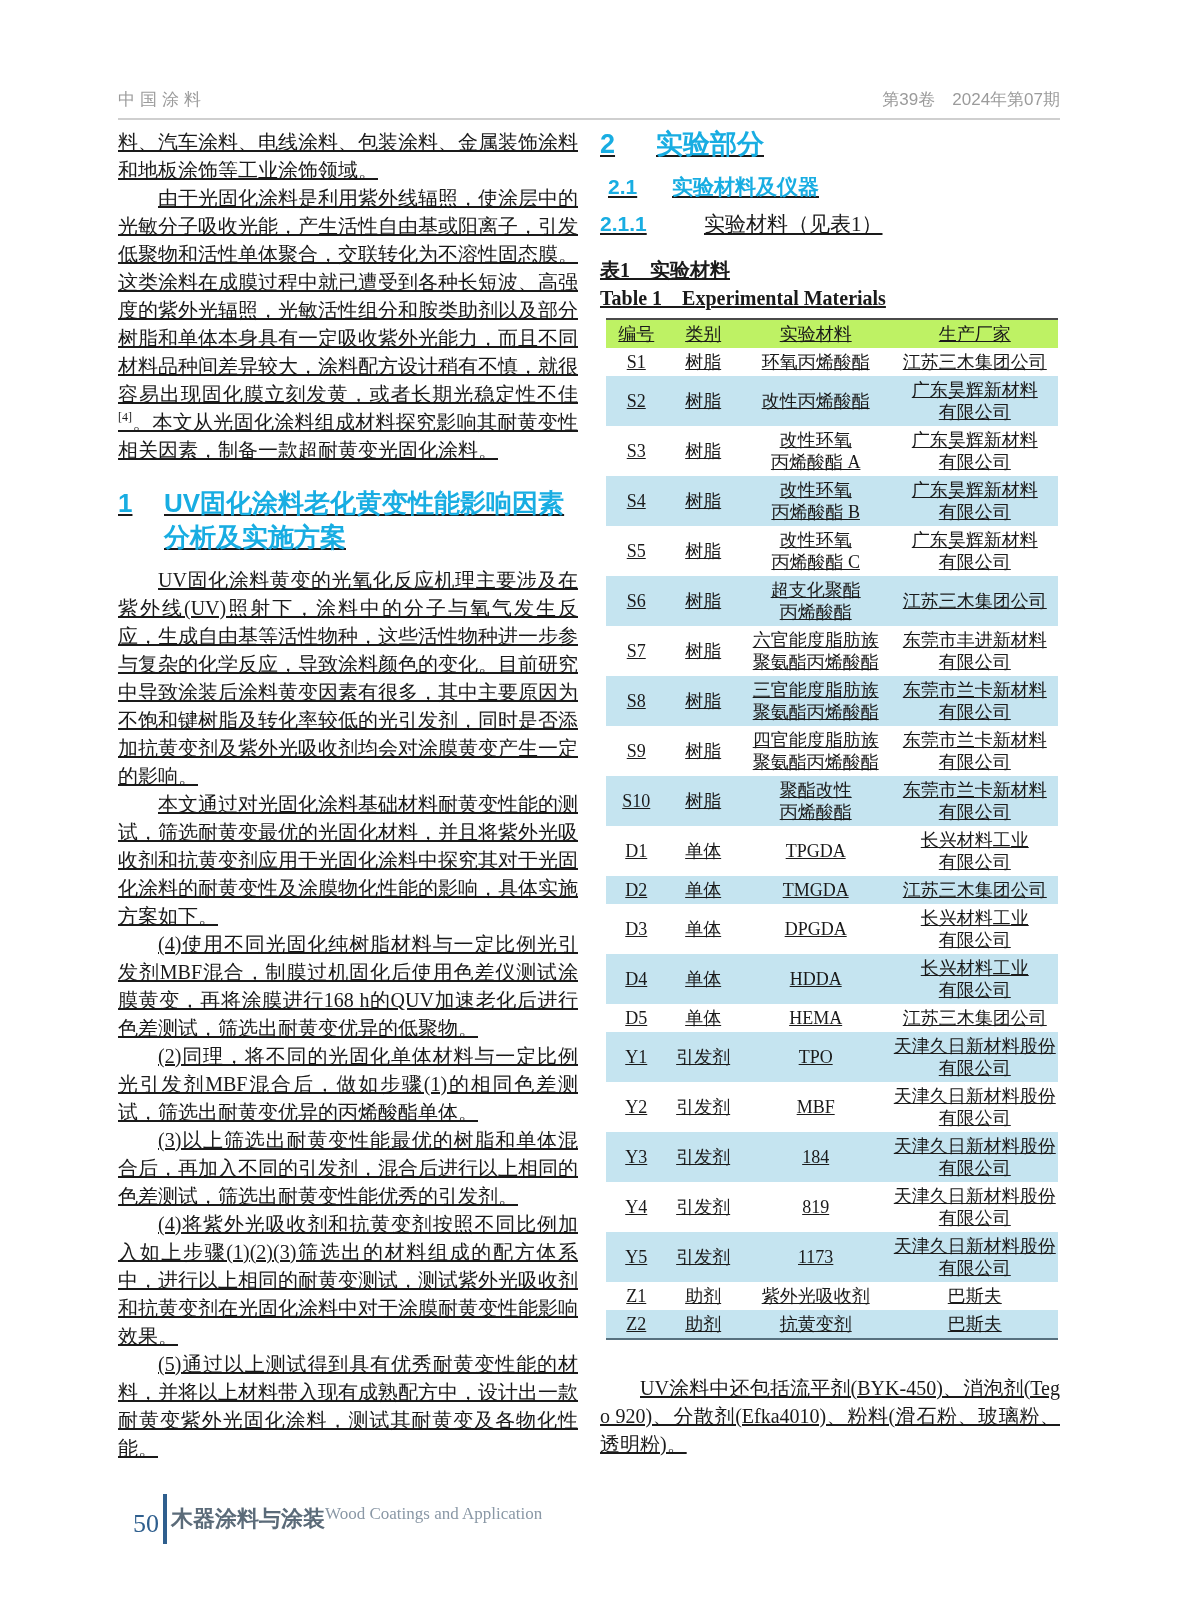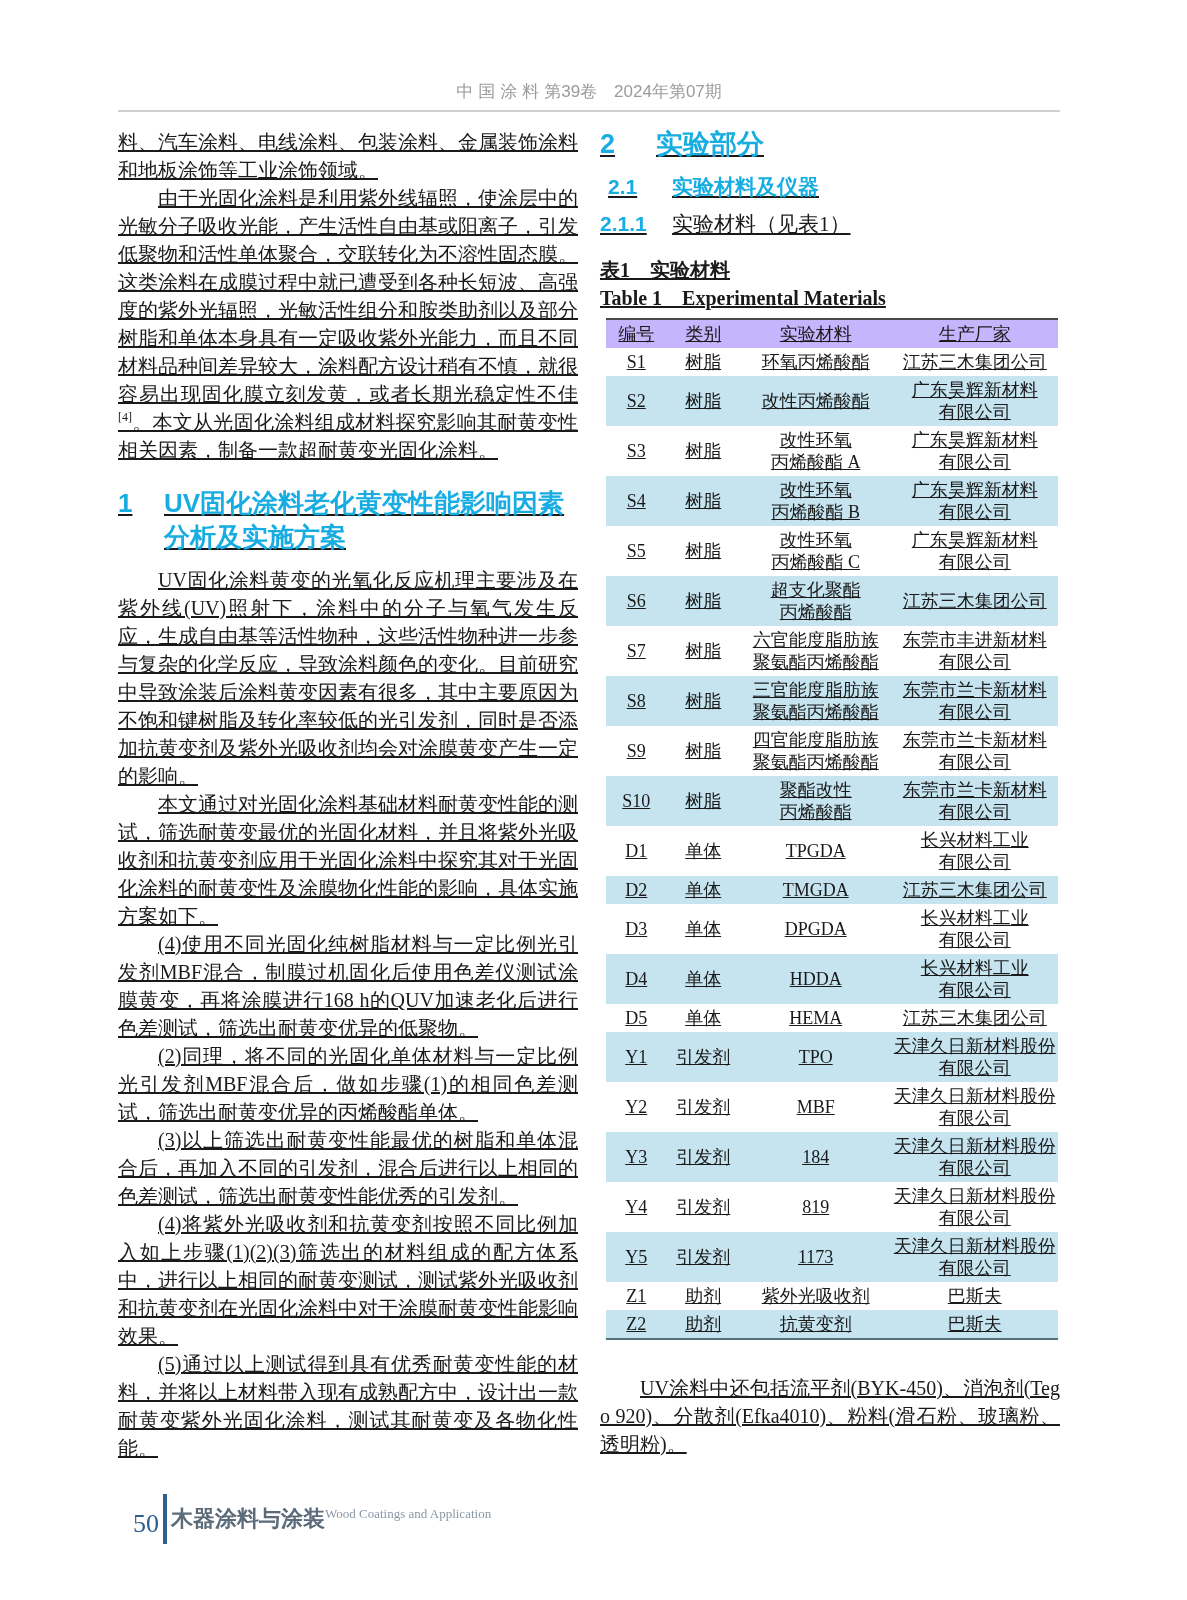--- a/index.html
+++ b/index.html
@@ -3,22 +3,22 @@
 <meta charset="utf-8">
 <style>
   html,body { margin:0; padding:0; background:#ffffff; }
   .page {
     position:relative; width:1187px; height:1600px; background:#ffffff;
     font-family:"Liberation Serif","DejaVu Serif",serif; color:#1a1a1a;
     overflow:hidden;
   }
   
   .page-header {
-    position:absolute; top:80px; left:118px; right:127px;
-    display:flex; justify-content:center; align-items:flex-end;
+    position:absolute; top:88px; left:118px; right:127px;
+    display:flex; justify-content:space-between; align-items:flex-end;
     padding-bottom:7px; border-bottom:2px solid #cfcfcf;
     color:#9b9b9b; font-size:17px;
     font-family:"Liberation Sans","DejaVu Sans",sans-serif;
   }
   .journal-name { letter-spacing:5px; }
   
   .content {
     position:absolute; top:128px; left:118px; right:127px;
     display:flex; gap:22px;
   }
@@ -35,60 +35,60 @@
     font-family:"Liberation Sans","DejaVu Sans",sans-serif; font-weight:bold;
     text-align:left;
   }
   .sec1 { margin:22px 0 12px 0; font-size:26px; line-height:34px; }
   .sec1 .sec-num { flex:0 0 46px; }
   .sec2 { margin:0 0 14px 0; font-size:27px; line-height:32px; }
   .sec2 .sec-num { flex:0 0 56px; }
   .sec21 { margin:0 0 10px 8px; font-size:21px; line-height:26px; }
   .sec21 .sec-num { flex:0 0 64px; }
   .sec211 { margin:0 0 18px 0; font-size:21px; line-height:28px; color:#18ade2;
-    font-family:"Liberation Sans","DejaVu Sans",sans-serif; font-weight:bold; display:flex; }
+    font-family:"Liberation Sans","DejaVu Sans",sans-serif; font-weight:bold; display:flex;gap:32px; }
   .sec211 .sec-num { flex:0 0 72px; }
   .sec211 .sec-title-plain {
     color:#1a1a1a; font-weight:normal;
     font-family:"Liberation Serif","DejaVu Serif",serif; font-size:21px;
   }
   
   .table-captions { text-align:center; margin:10px 0 6px 0; }
   .caption-zh { font-size:19px; font-weight:bold; margin:0 0 4px 0; }
   .caption-en { font-size:19px; font-weight:bold; margin:0; }
   table.materials {
     width:452px; margin-left:6px; border-collapse:collapse;
     border-top:2px solid #4a4a4a; border-bottom:2px solid #57707e;
     font-size:18px;
   }
   table.materials th, table.materials td {
     font-weight:normal; text-align:center; vertical-align:middle;
     padding:3px 2px; line-height:22px; white-space:pre-line;
   }
-  table.materials thead tr { background:#c4b5fd; }
+  table.materials thead tr { background:#bef264; }
   table.materials tbody tr:nth-child(even) { background:#c5e4f0; }
   .c-id { width:58px; } .c-cat { width:72px; } .c-mat { width:152px; } .c-mfr { width:170px;margin-left:36px; }
   .additives { margin-top:34px !important; }
   
   .page-footer {
     position:absolute; left:133px; top:1494px;
     display:flex; align-items:center; gap:4px;
   }
   .page-number {
     color:#2f5f8e; font-size:26px; font-family:"Liberation Serif","DejaVu Serif",serif;
     padding-top:10px;
   }
   .footer-bar { width:4px; height:50px; background:#2f5f8e; }
   .footer-titles { display:flex; flex-direction:row; }
   .footer-zh {
     color:#5b6b79; font-size:22px; font-weight:bold;
     font-family:"Liberation Sans","DejaVu Sans",sans-serif; line-height:28px;
   }
   .footer-en {
-    color:#8a98a6; font-size:13px; line-height:18px;
+    color:#8a98a6; font-size:17px; line-height:18px;
     font-family:"Liberation Serif","DejaVu Serif",serif;
   }
 </style>
 </head>
 <body>
 
 <div class="page">
 
   <div class="page-header">
     <span class="journal-name">中国涂料</span>

